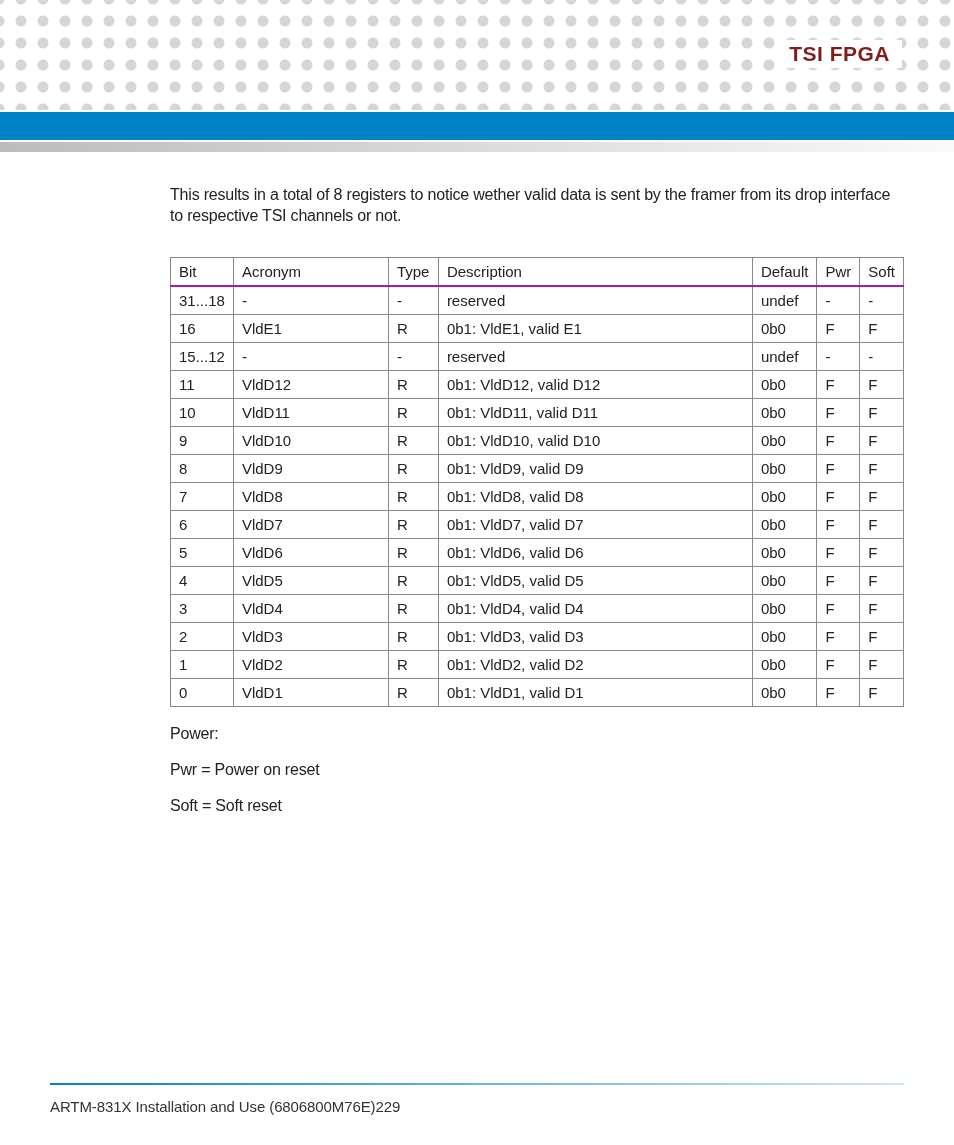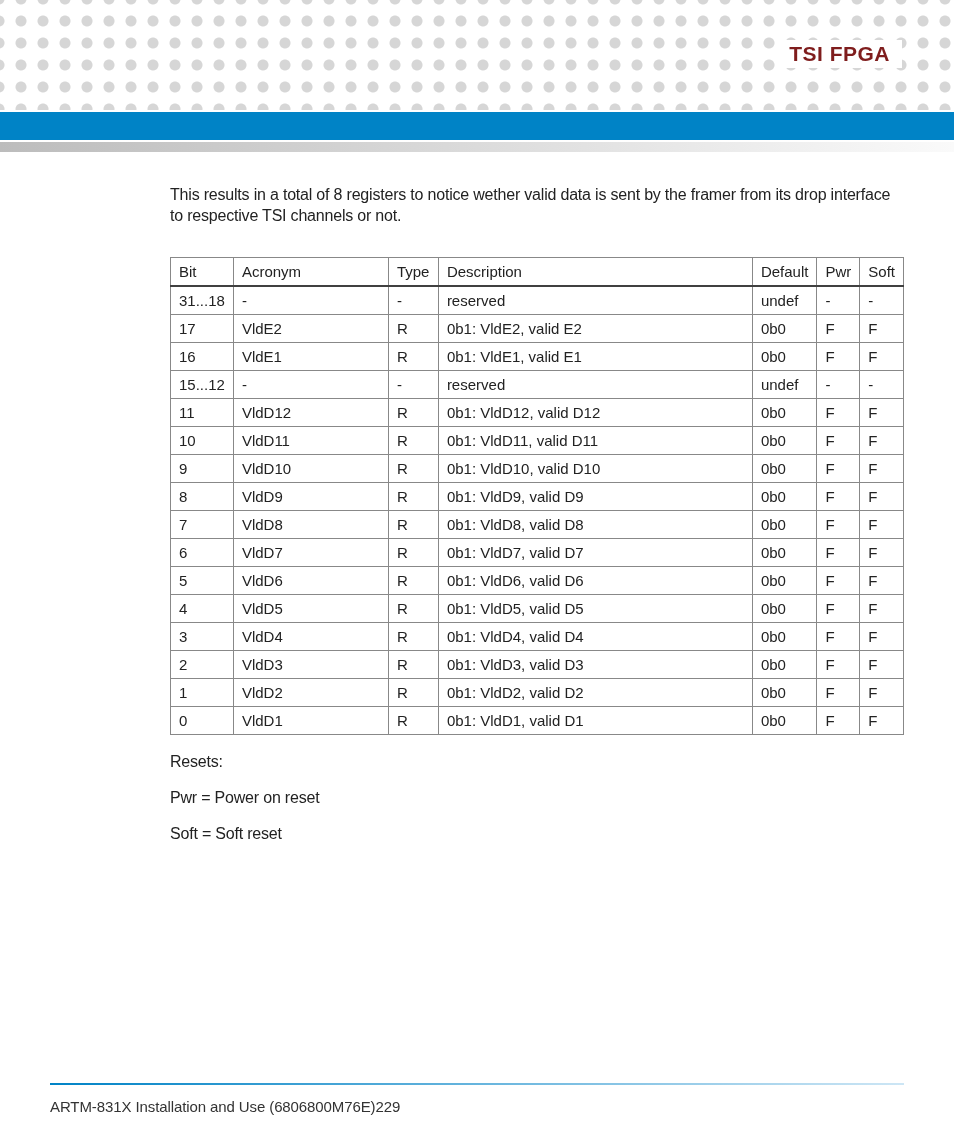--- a/index.html
+++ b/index.html
@@ -66,21 +66,21 @@
   table.register-table th,
   table.register-table td {
     border: 1px solid #888;
     padding: 5px 8px;
     text-align: left;
     vertical-align: top;
   }
   table.register-table thead th {
     font-weight: 400;
     vertical-align: bottom;
-    border-bottom: 2px solid #404040;
+    border-bottom: 2px solid #a21caf;
   }
   table.register-table thead th.desc-header {
     vertical-align: top;
   }
   .col-bit { width: 42px; }
   .col-acronym { width: 155px; }
   .col-type { width: 50px; }
   .col-desc { }
   .col-default { width: 60px; }
   .col-pwr { width: 42px; }
@@ -158,29 +158,20 @@
         <tr>
           <td>31...18</td>
           <td>-</td>
           <td>-</td>
           <td>reserved</td>
           <td>undef</td>
           <td>-</td>
           <td>-</td>
         </tr>
         <tr>
-          <td>17</td>
-          <td>VldE2</td>
-          <td>R</td>
-          <td>0b1: VldE2, valid E2</td>
-          <td>0b0</td>
-          <td>F</td>
-          <td>F</td>
-        </tr>
-        <tr>
           <td>16</td>
           <td>VldE1</td>
           <td>R</td>
           <td>0b1: VldE1, valid E1</td>
           <td>0b0</td>
           <td>F</td>
           <td>F</td>
         </tr>
         <tr>
           <td>15...12</td>
@@ -297,21 +288,21 @@
           <td>0b1: VldD1, valid D1</td>
           <td>0b0</td>
           <td>F</td>
           <td>F</td>
         </tr>
       </tbody>
   </table>
 
 
   <div class="sub-content">
-    <p>Resets:</p>
+    <p>Power:</p>
     <p>Pwr = Power on reset</p>
     <p>Soft = Soft reset</p>
   </div>
 </div>
 
 <div class="footer-rule"></div>
 <div class="footer">
   <span>ARTM-831X Installation and Use (6806800M76E)</span>
   <span>229</span>
 </div>

